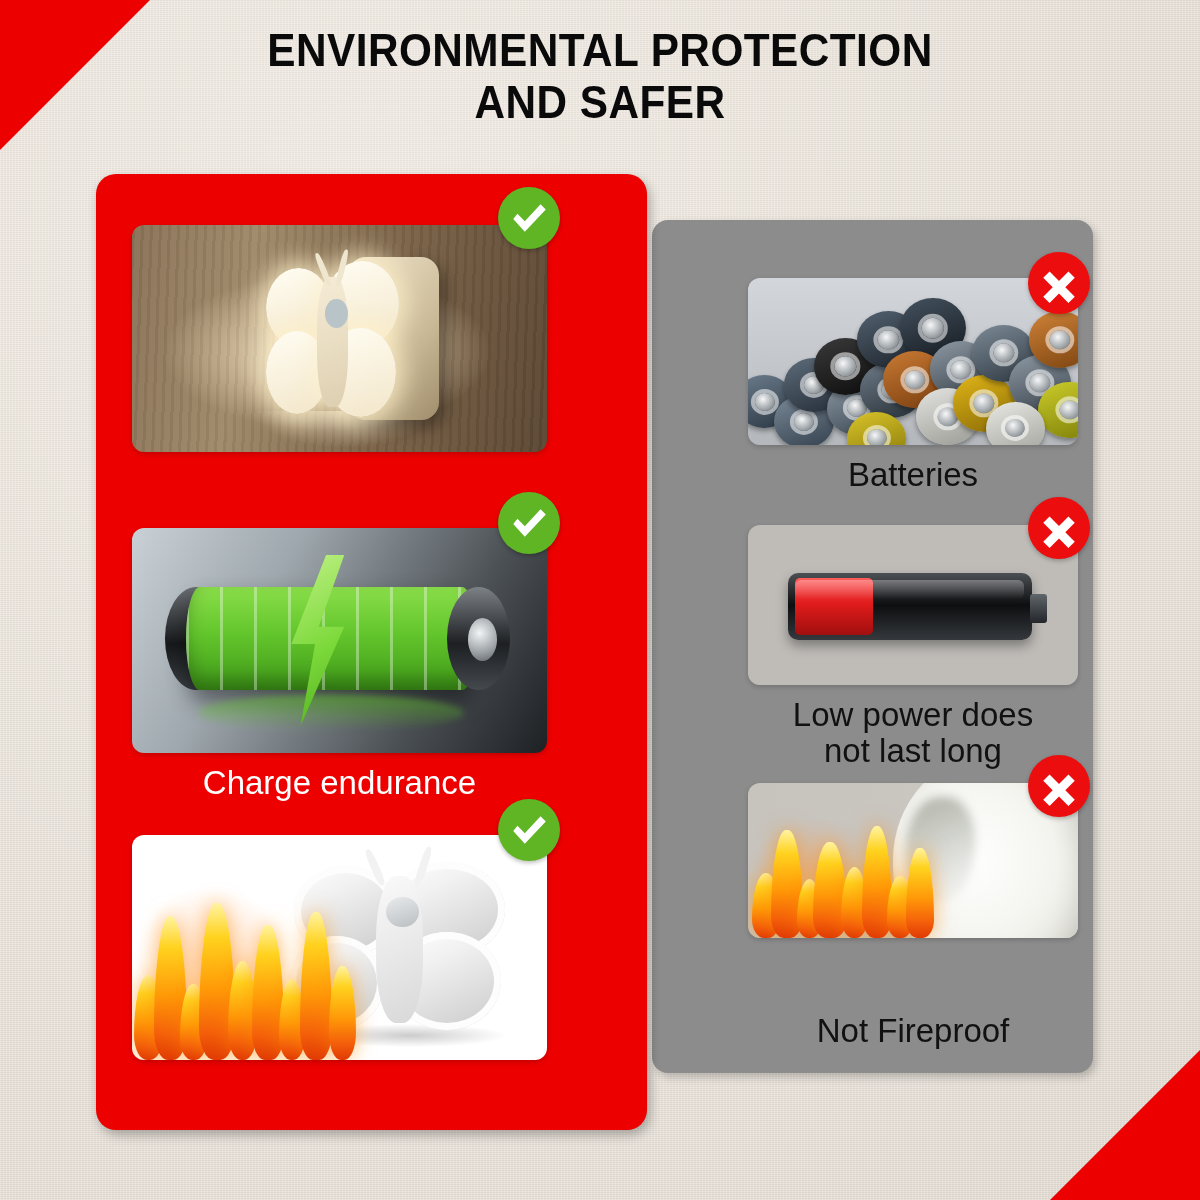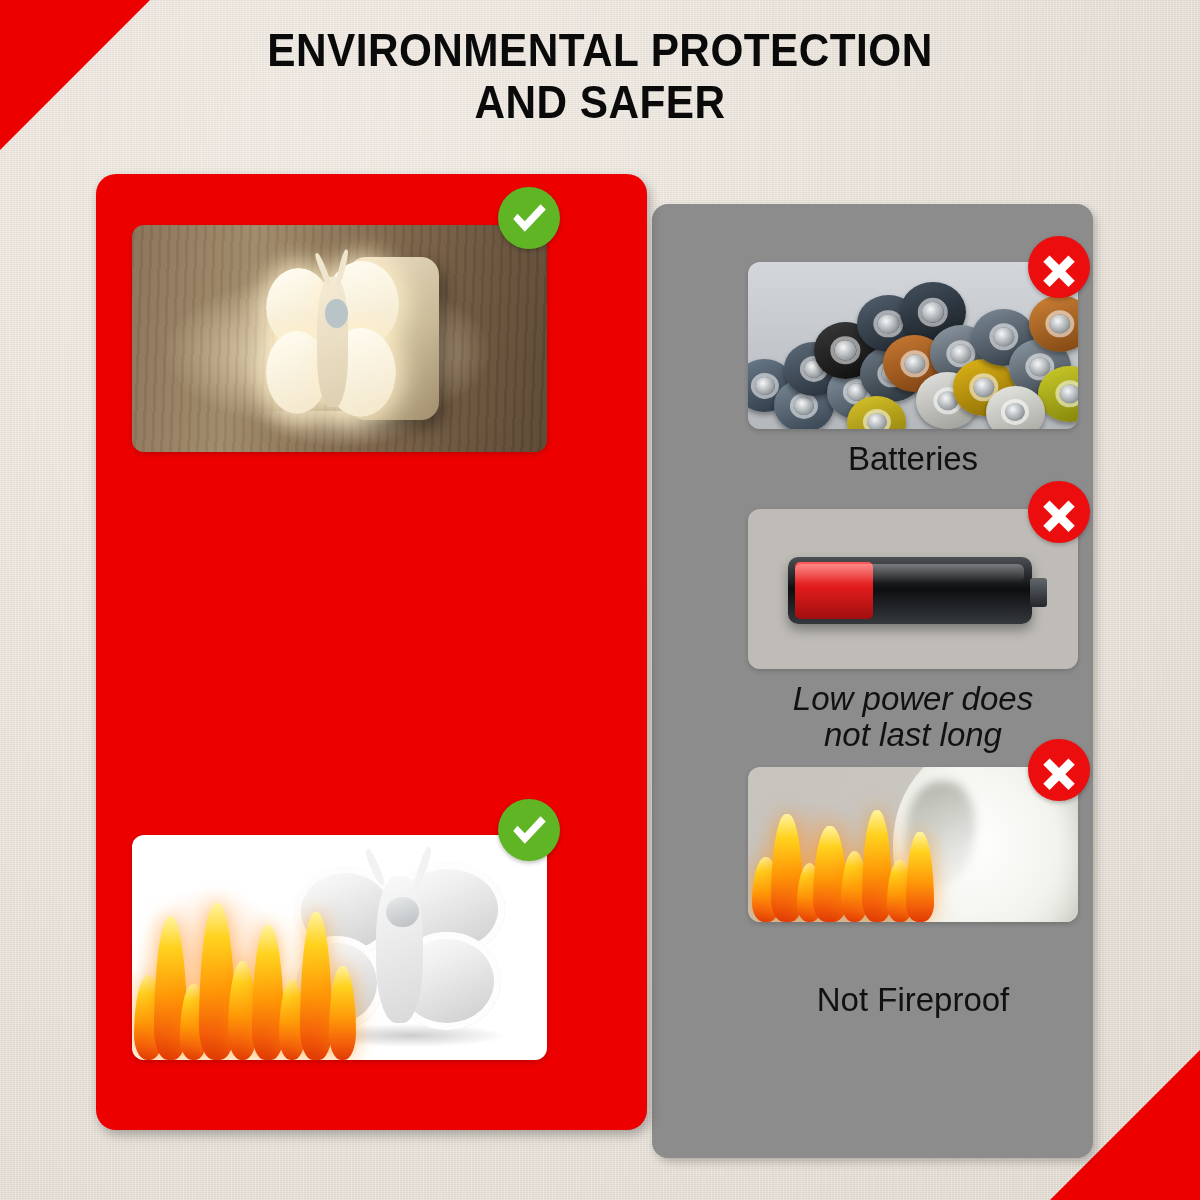--- a/index.html
+++ b/index.html
@@ -46,21 +46,21 @@
     font-size:46px; line-height:1.14;
     font-weight:bold; letter-spacing:.5px;
     color:#0a0a0a;
     transform:scaleX(.92); transform-origin:50% 0;
     white-space:pre-line;
   }
 
   
   #gray-panel {
     position:absolute;
-    left:652px; top:204px; width:441px; height:954px;
+    left:652px; top:220px; width:441px; height:853px;
     background:#8c8c8c;
     border-radius:16px;
     box-shadow:3px 4px 9px rgba(0,0,0,.22);
   }
 
   
   #red-panel {
     position:absolute;
     left:96px; top:174px; width:551px; height:956px;
     background:#EC0000;
@@ -303,21 +303,21 @@
         </div>
       </div>
       <div class="badge no" style="left:280px; top:-26px;">
         <svg viewBox="0 0 40 40" aria-hidden="true">
             <path d="M11 9 L20 18 L29 9 L35 15 L26 24 L35 33 L29 39 L20 30 L11 39 L5 33 L14 24 L5 15 Z" fill="#fff"></path>
           </svg>
       </div>
       <div class="caption dark">Batteries</div>
     </div>
 
-    <div class="card" style="left:96px; top:305px; width:330px;font-style:italic;">
+    <div class="card" style="left:96px; top:305px; width:330px;">
       <div class="thumb" style="width:330px; height:160px;">
         <div class="art-lowbat">
           <div class="lb-shell">
             <div class="lb-fill"></div>
             <div class="lb-gloss"></div>
           </div>
           <div class="lb-nub"></div>
         </div>
       </div>
       <div class="badge no" style="left:280px; top:-28px;">
@@ -344,21 +344,21 @@
             <div class="flame" style="left:66%; width:12%; height:40%;"></div>
             <div class="flame t" style="left:75%; width:13%; height:58%;"></div>
           </div>
         </div>
       </div>
       <div class="badge no" style="left:280px; top:-28px;">
         <svg viewBox="0 0 40 40" aria-hidden="true">
             <path d="M11 9 L20 18 L29 9 L35 15 L26 24 L35 33 L29 39 L20 30 L11 39 L5 33 L14 24 L5 15 Z" fill="#fff"></path>
           </svg>
       </div>
-      <div class="caption dark" style="margin-top:60px;">Not Fireproof</div>
+      <div class="caption dark" style="margin-top:75px;">Not Fireproof</div>
     </div>
 
   </div>
 
   <div id="red-panel">
 
     <div class="card" style="left:36px; top:51px; width:415px;">
       <div class="thumb" style="width:415px; height:227px;">
         <div class="art-wall">
           <div class="bfly cream" style="left:33%; top:16%; width:34%; height:70%; z-index:3;">
@@ -375,20 +375,38 @@
           <div style="position:absolute; left:30%; bottom:2%; width:42%; height:16%; background:radial-gradient(ellipse at 50% 0%, rgba(255,244,216,.55), rgba(255,244,216,0) 72%); z-index:1;"></div>
         </div>
       </div>
       <div class="badge ok" style="left:366px; top:-38px;">
         <svg viewBox="0 0 40 40" aria-hidden="true">
             <path d="M5 21 L9 16 L16 23 L31 7 L36 12 L16 33 Z" fill="#fff"></path>
           </svg>
       </div>
     </div>
 
+    <div class="card" style="left:36px; top:354px; width:415px;">
+      <div class="thumb" style="width:415px; height:225px;">
+        <div class="art-greenbat">
+          <div class="gb-cap l"></div>
+          <div class="gb-body"></div>
+          <div class="gb-cap r"></div>
+          <div class="gb-term"></div>
+          <div class="gb-bolt"></div>
+          <div class="gb-refl"></div>
+        </div>
+      </div>
+      <div class="badge ok" style="left:366px; top:-36px;">
+        <svg viewBox="0 0 40 40" aria-hidden="true">
+            <path d="M5 21 L9 16 L16 23 L31 7 L36 12 L16 33 Z" fill="#fff"></path>
+          </svg>
+      </div>
+      <div class="caption light">Charge endurance</div>
+    </div>
 
     <div class="card" style="left:36px; top:661px; width:415px;">
       <div class="thumb" style="width:415px; height:225px;">
         <div class="art-fireproof-white">
           <div class="bfly grey" style="left:40%; top:12%; width:52%; height:78%; z-index:3;">
             <i class="w" style="left:-2%; top:2%;  width:48%; height:52%;"></i>
             <i class="w" style="left:-4%; top:42%; width:44%; height:54%;"></i>
             <i class="w" style="left:42%; top:0%;  width:54%; height:54%;"></i>
             <i class="w" style="left:44%; top:40%; width:50%; height:56%;"></i>
             <i class="b" style="left:36%; top:8%;  width:22%; height:84%; border-radius:42%;"></i>

